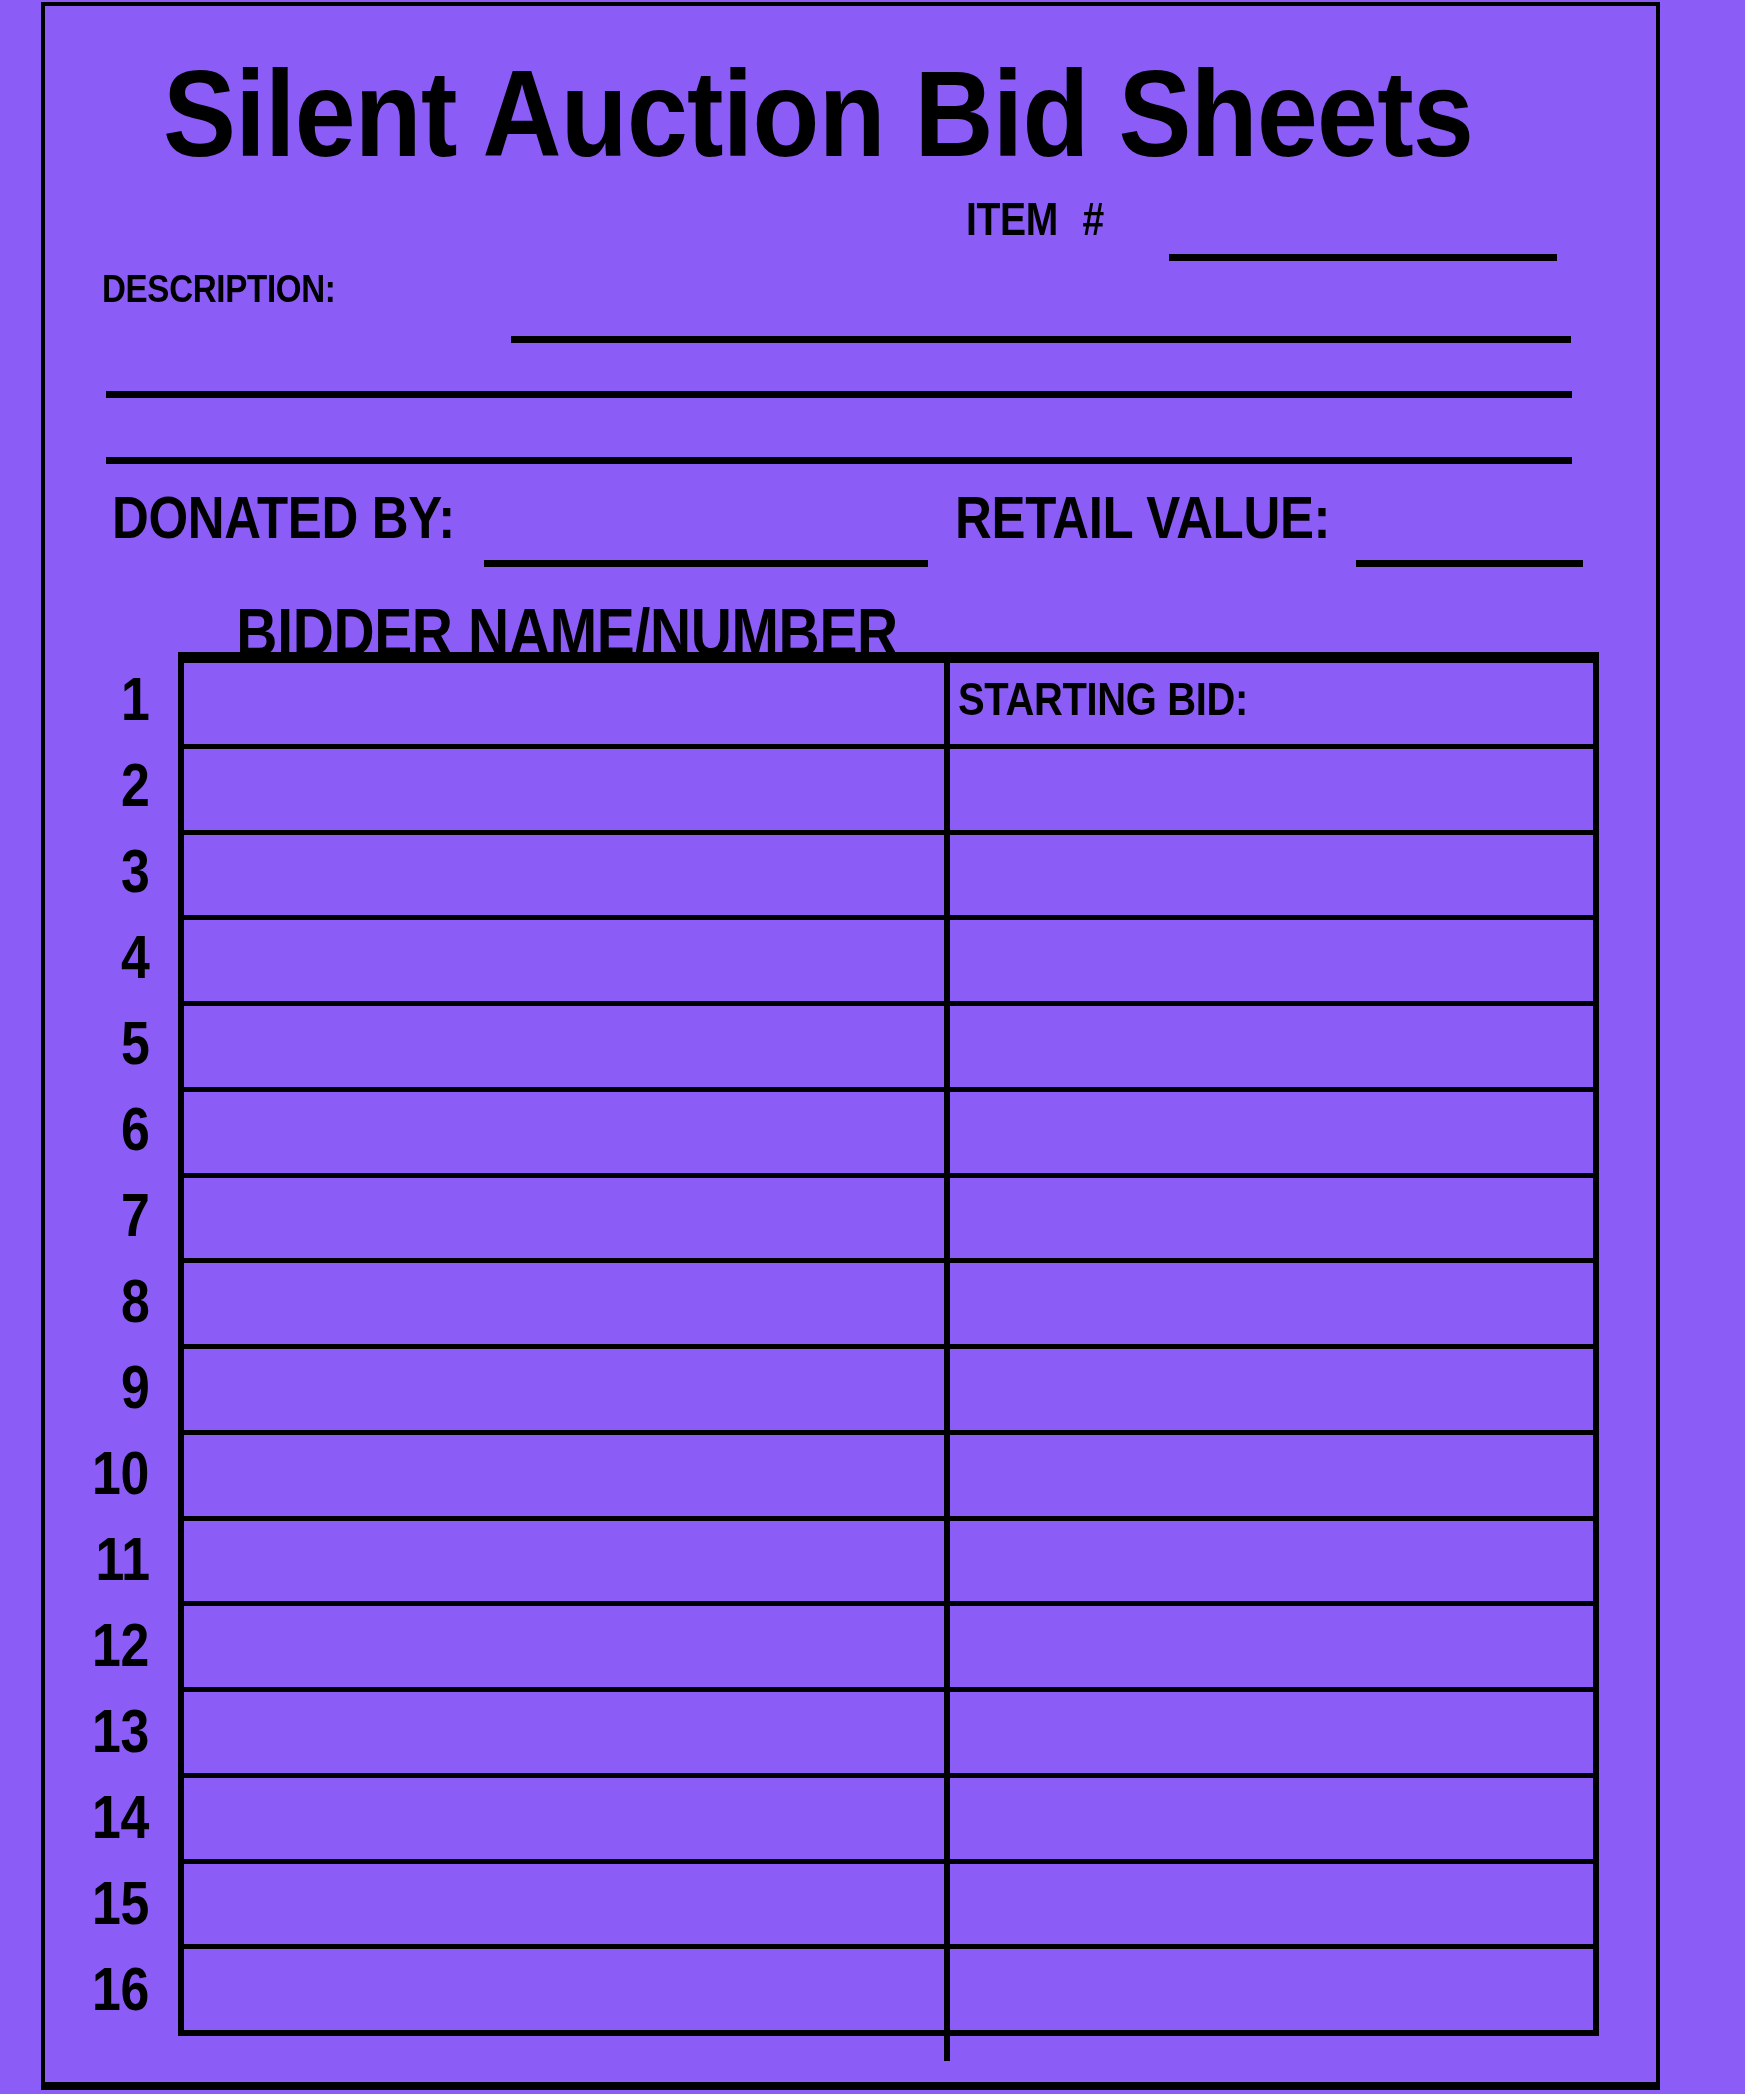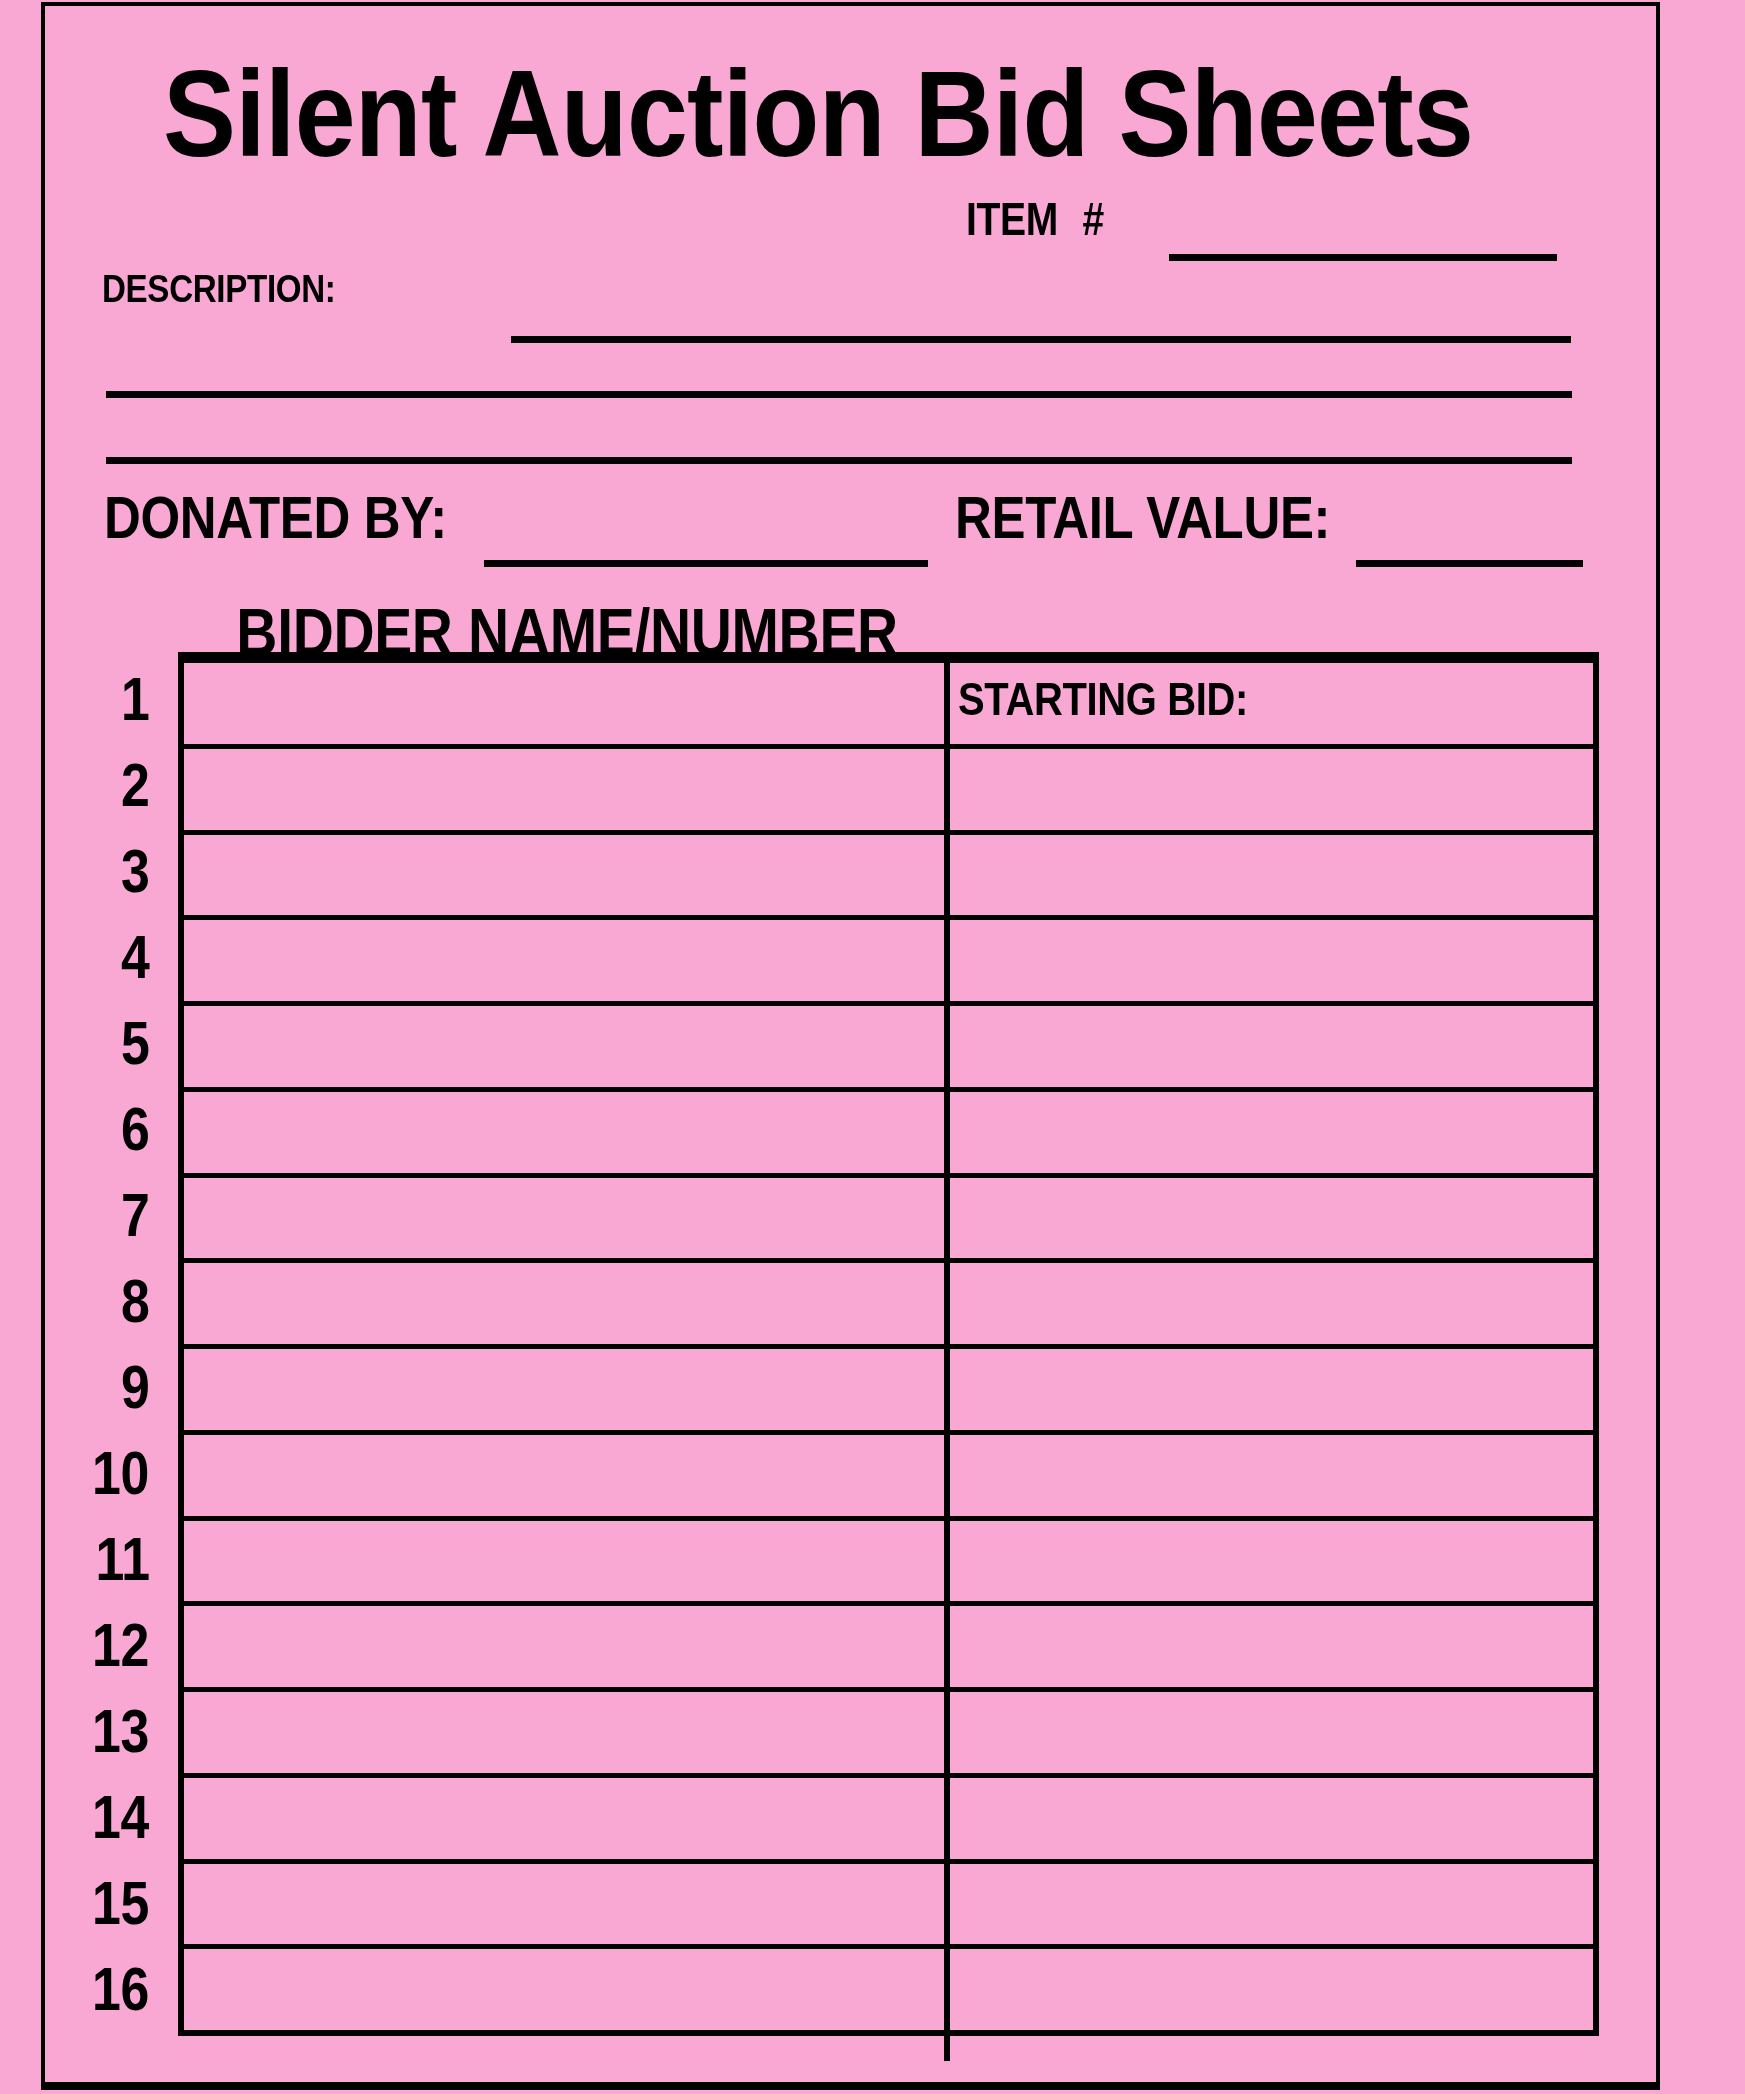--- a/index.html
+++ b/index.html
@@ -1,19 +1,19 @@
 <!DOCTYPE html>
 <html style="font-size:13px"><head>
 <meta charset="utf-8">
 <style>
   html,body{margin:0;padding:0;background:#ffffff;}
   #page{
     position:relative;
     width:1745px;height:2095px;
-    background:#f9a8d4;
+    background:#8b5cf6;
     font-family:"Liberation Sans","DejaVu Sans",sans-serif;
     font-weight:700;
     color:#000;
     overflow:hidden;
   }
   #frame{
     position:absolute;
     left:41px;top:1.6px;
     width:1619px;height:2088px;
     border:4.9px solid #000;
@@ -26,21 +26,21 @@
 
   #title-wrap{
     position:absolute;left:0;top:52px;width:1637px;
     text-align:center;line-height:1;
   }
   #title{font-size:123px;transform:scaleX(0.89);transform-origin:center top;display:inline-block;white-space:nowrap;letter-spacing:-0.8px;}
 
   .lbl{position:absolute;line-height:1;}
   #item-label{left:966px;top:196px;font-size:46px;word-spacing:16.4px;}
   #description-label{left:102px;top:269px;font-size:39px;}
-  #donated-label{left:104px;top:488px;font-size:60px;}
+  #donated-label{left:112px;top:488px;font-size:60px;}
   #retail-label{left:955px;top:488px;font-size:60px;}
 
   .hline{position:absolute;height:7.4px;background:#000;}
   #item-line{left:1169px;top:254px;width:388px;}
   #desc-line-0{left:511px;top:336px;width:1060px;}
   #desc-line-1{left:106px;top:391px;width:1466px;}
   #desc-line-2{left:106px;top:457px;width:1466px;}
   #donated-line{left:484px;top:560px;width:444px;}
   #retail-line{left:1356px;top:560px;width:227px;}
 

